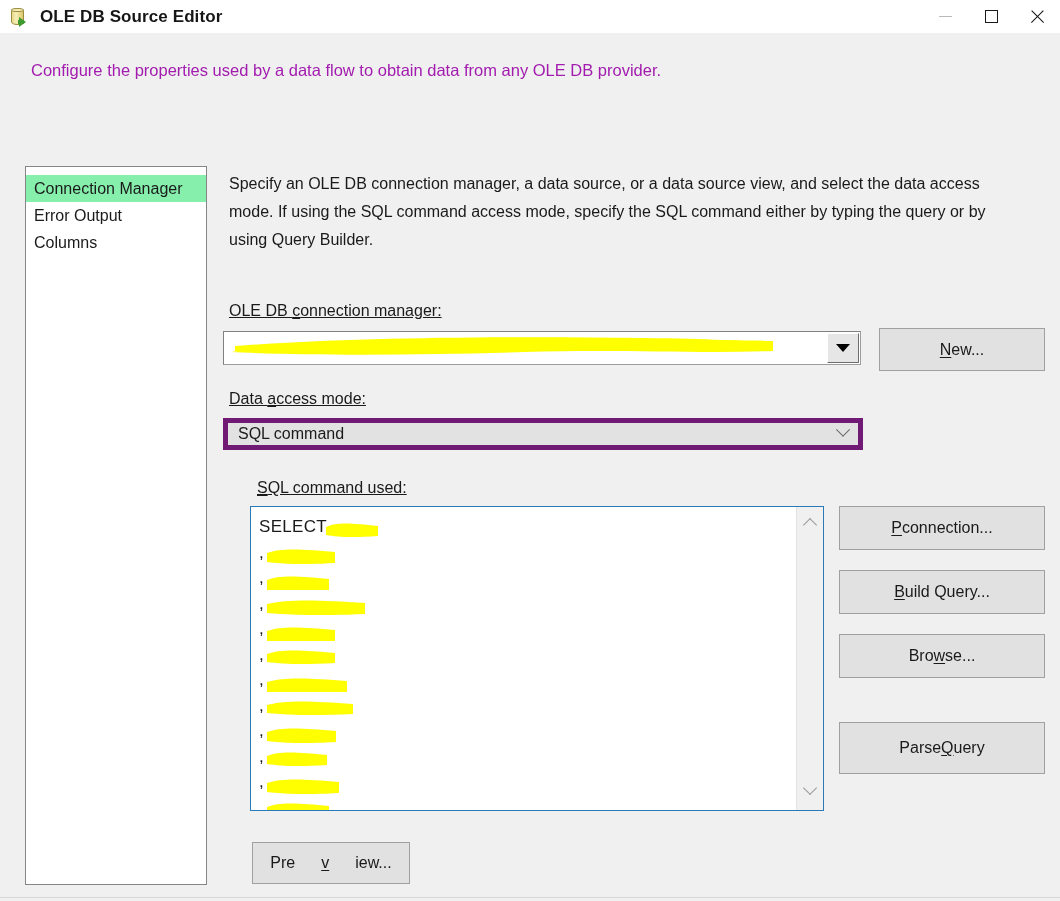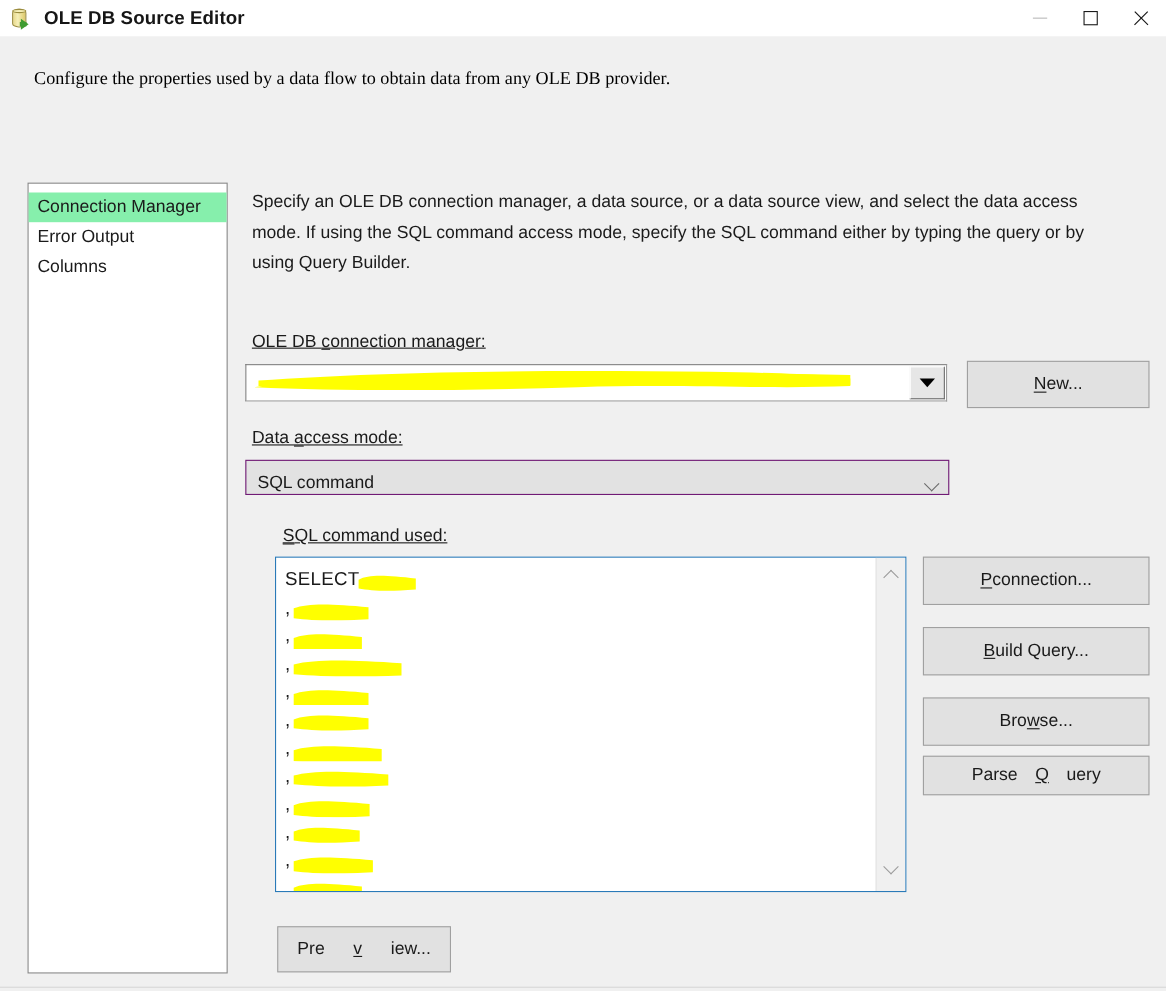--- a/index.html
+++ b/index.html
@@ -107,23 +107,22 @@
     background: #121212;
   }
   .close-glyph::before { transform: rotate(45deg); }
   .close-glyph::after  { transform: rotate(-45deg); }
 
   
   .header-desc {
     position: absolute;
     left: 31px; top: 61px;
     font-size: 16.5px;
-    color: #000000;
-    white-space: nowrap;
-    font-family: Liberation Serif, serif;
+    color: #a21caf;
+    white-space: nowrap;
   }
 
   
   .navpanel {
     position: absolute;
     left: 25px; top: 166px;
     width: 182px; height: 719px;
     background: #ffffff;
     border: 1px solid #858585;
     box-sizing: border-box;
@@ -202,24 +201,24 @@
     border-right: 7px solid transparent;
     border-top: 8px solid #000000;
   }
 
   
   .combo-flat {
     position: absolute;
     left: 223px; top: 418px;
     width: 640px; height: 32px;
     background: #e2e2e2;
-    border: 1px solid #701a75;
-    box-sizing: border-box;
-    display: flex;
-    align-items: flex-end;
+    border: 5px solid #701a75;
+    box-sizing: border-box;
+    display: flex;
+    align-items: center;
     padding: 0 10px;
   }
   .combo-flat .cf-value {
     flex: 1;
     font-size: 16px;
     color: #1a1a1a;
     white-space: nowrap;
   }
   .chev-down {
     width: 9px; height: 9px;
@@ -477,21 +476,21 @@
     <span class="acc">B</span>
     <span>uild Query...</span>
   </div>
 
 <div class="btn" style="left:839px; top:634px; width:206px; height:44px;">
     <span>Bro</span>
     <span class="acc">w</span>
     <span>se...</span>
   </div>
 
-<div class="btn" style="left:839px; top:687px; width:206px; height:36px;gap:16px;">
+<div class="btn" style="left:839px; top:722px; width:206px; height:52px;">
     <span>Parse </span>
     <span class="acc">Q</span>
     <span>uery</span>
   </div>
 
 <div class="btn" style="left:252px; top:842px; width:158px; height:42px;gap:26px;">
     <span>Pre</span>
     <span class="acc">v</span>
     <span>iew...</span>
   </div>

